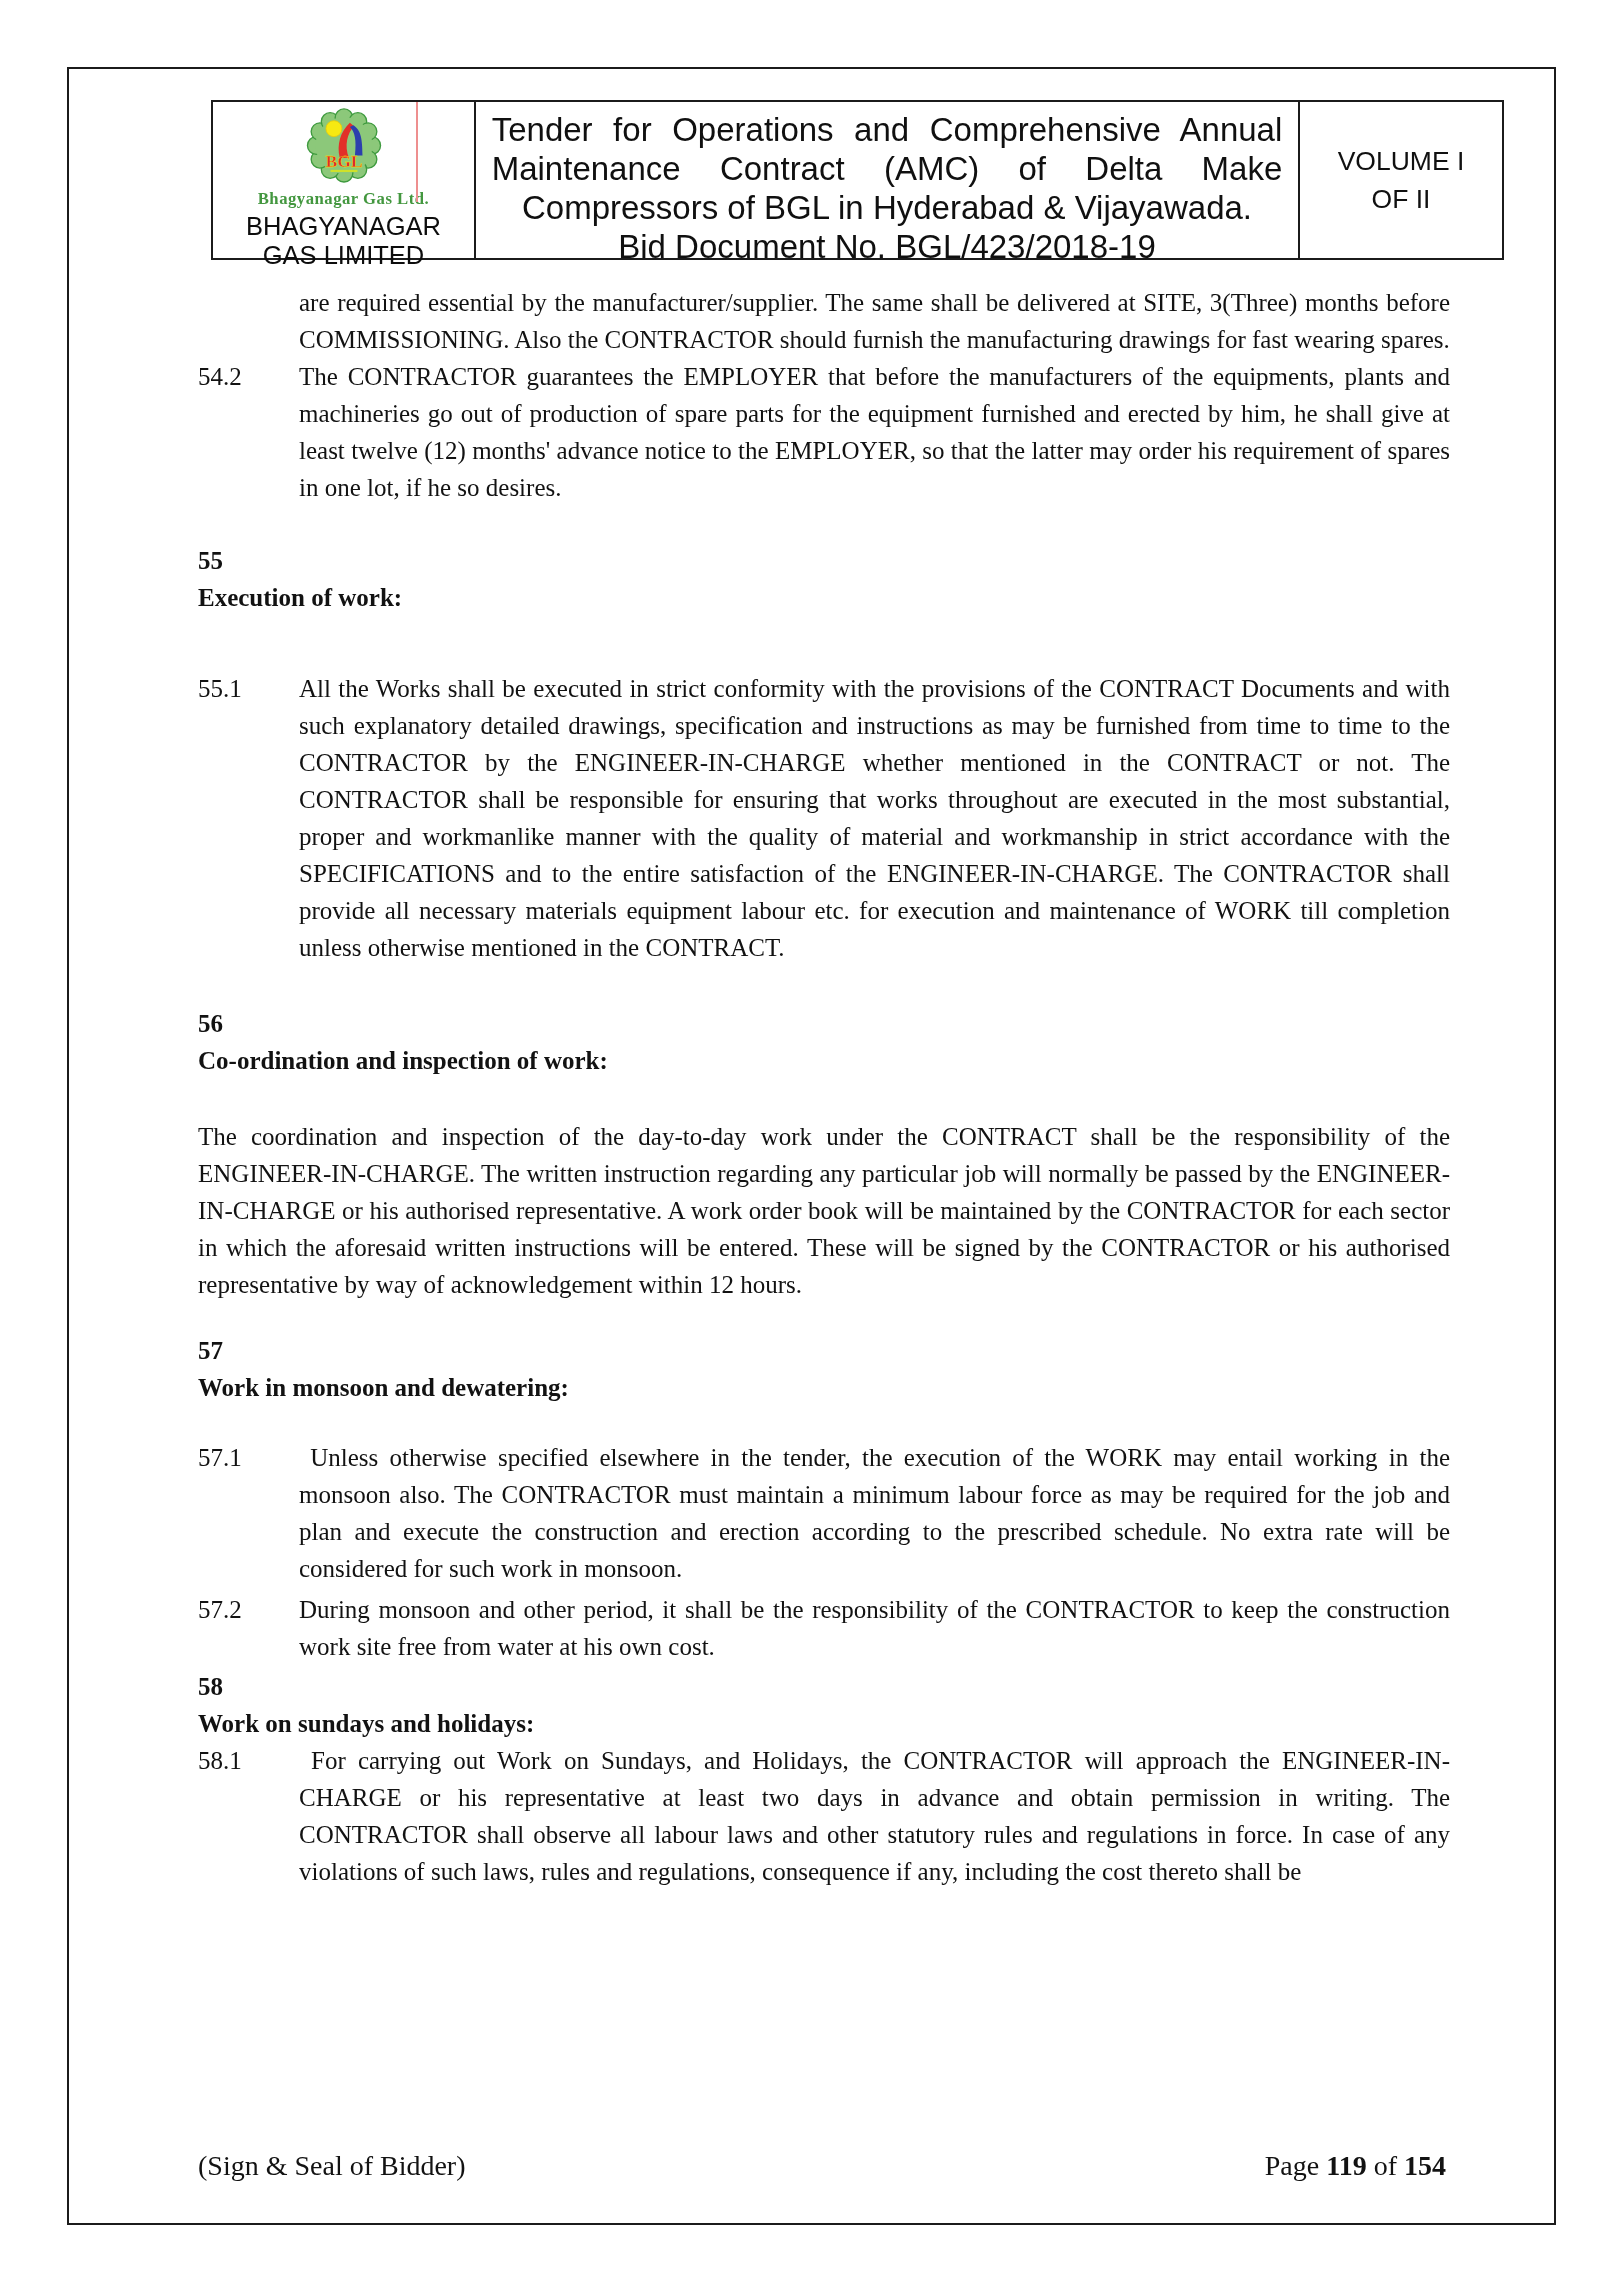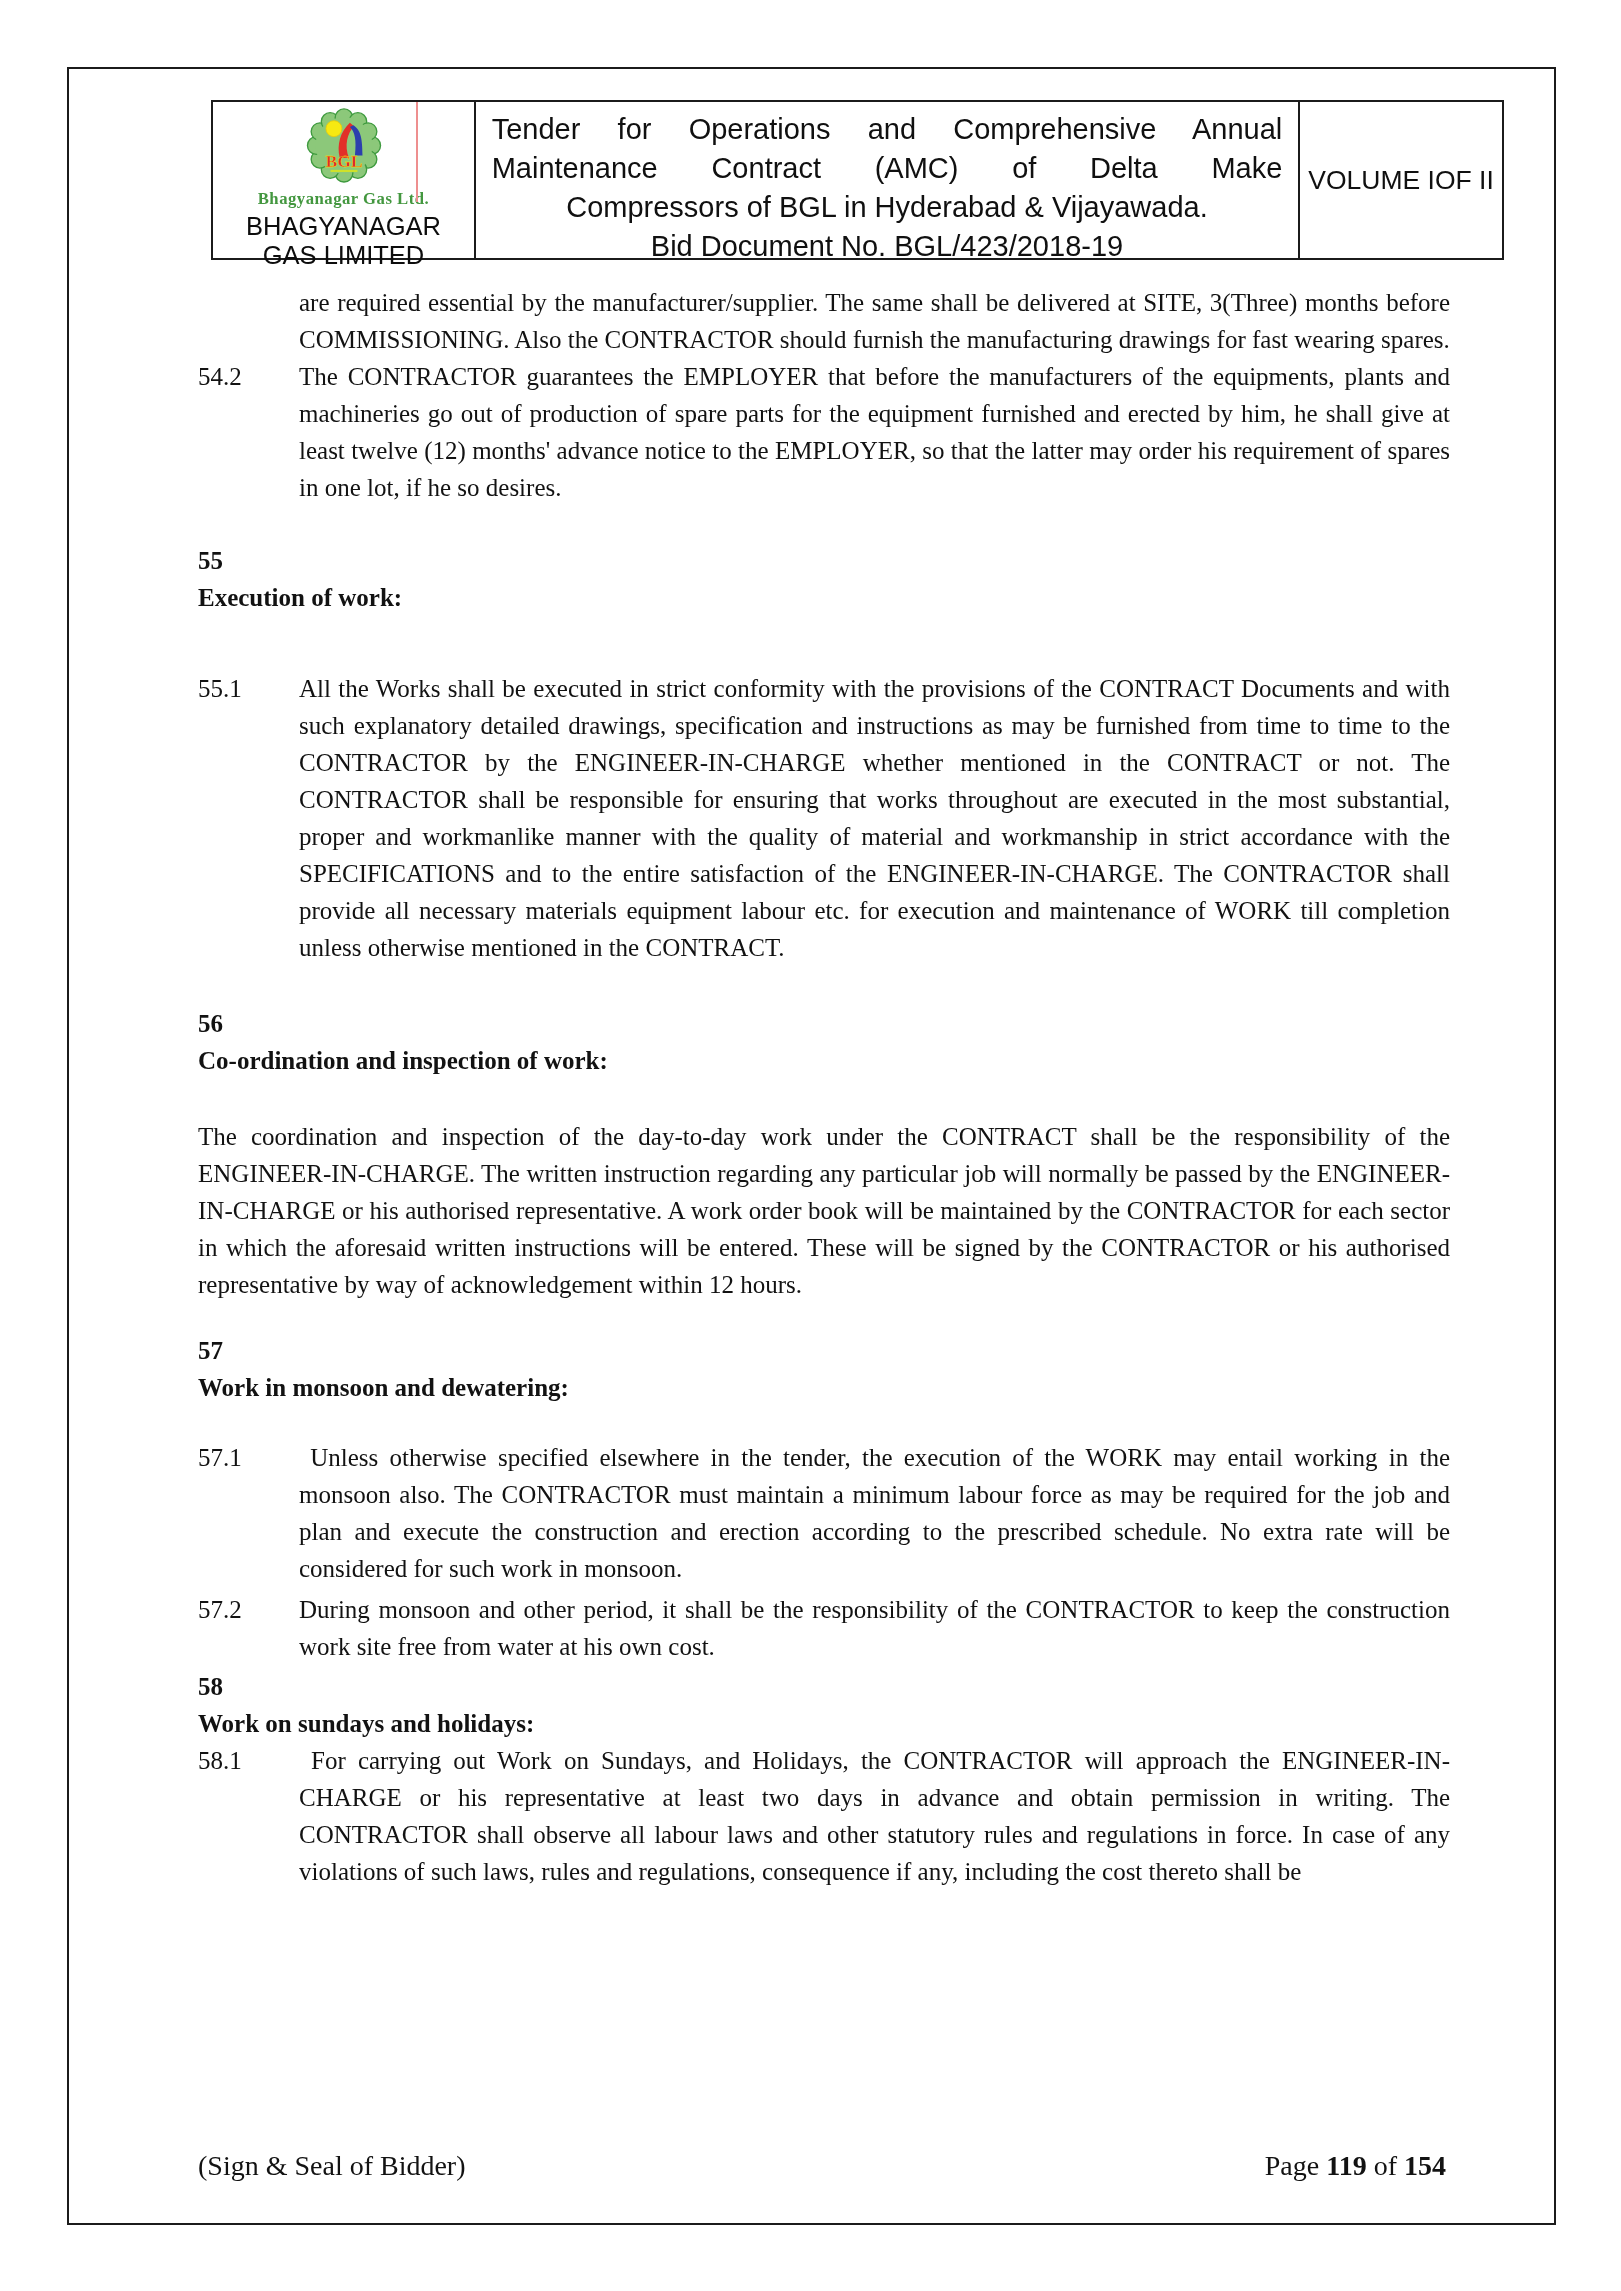--- a/index.html
+++ b/index.html
@@ -48,30 +48,30 @@
   }
   .red-line {
     position:absolute; left:203px; top:0;
     width:2px; height:100px;
     background:#ee8f8f;
   }
   .cell-title {
     flex:1;
     border-right:2px solid #1b1b1b;
     font-family:"Liberation Sans", sans-serif;
-    font-size:29px; line-height:39px;
+    font-size:33px; line-height:39px;
     padding:7.8px 15.7px 0 15.7px;
     color:#101010;
   }
   .tl.j { text-align:justify; text-align-last:justify; }
   .tl.l { text-align:center; }
   .tl.c { text-align:center; }
   .cell-volume {
     width:202px; flex:none;
-    display:flex; 
+    display:flex; flex-direction:column;
     align-items:center; justify-content:center;
     font-family:"Liberation Sans", sans-serif;
     font-size:26.5px; line-height:38px;
     color:#101010;
   }
   
   .body-content {
     position:absolute; left:129px; top:215px;
     width:1252px;
     font-size:25px; line-height:37px;

